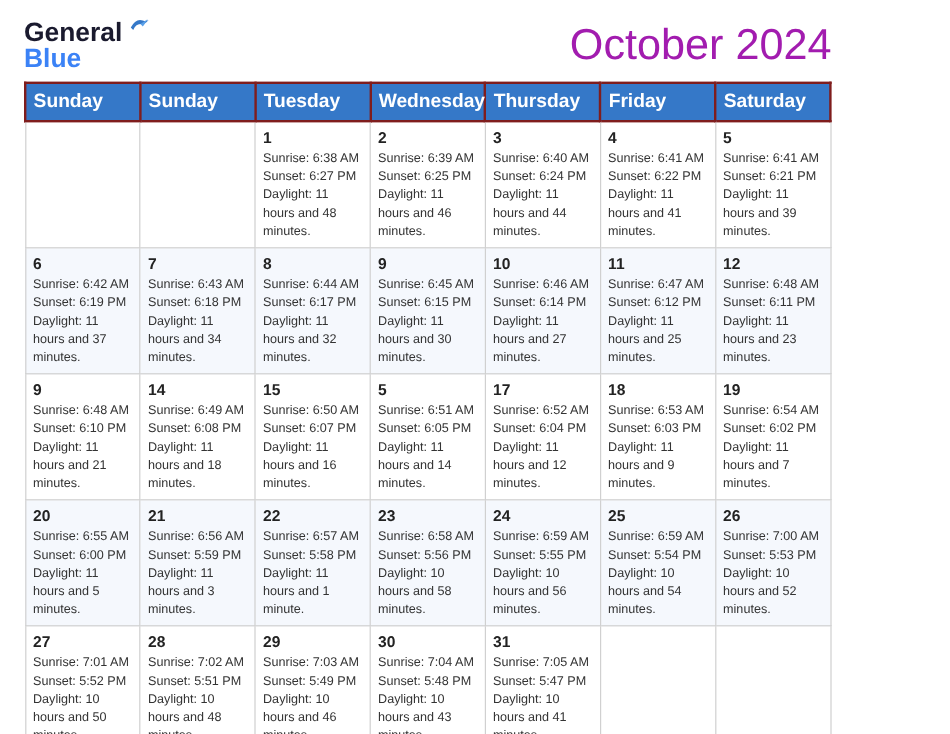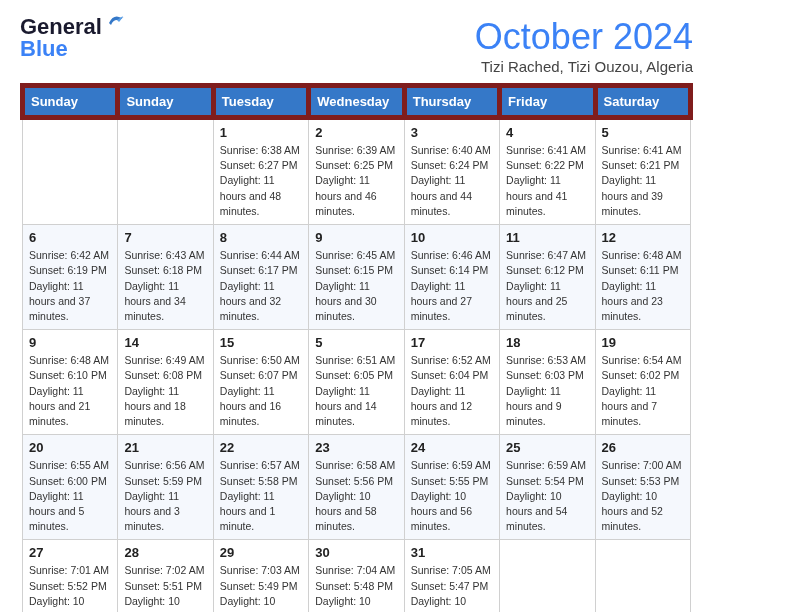--- a/index.html
+++ b/index.html
@@ -35,39 +35,39 @@
       font-weight: bold;
       color: #3b82f6;
       line-height: 1;
     }
     .title-area {
       text-align: right;
     }
     .month-title {
       font-size: 36px;
       font-weight: normal;
-      color: #3b82f6;
+      color: #a21caf;
     }
     .location {
       font-size: 15px;
       color: #444;
     }
     table {
       width: 100%;
       border-collapse: collapse;
       table-layout: fixed;
     }
     thead th {
       background-color: #3578c8;
       color: #fff;
-      font-size: 13px;
+      font-size: 16px;
       font-weight: bold;
       padding: 6px 6px;
       text-align: left;
-      border: 5px solid #7f1d1d;
+      border: 2px solid #7f1d1d;
     }
     tbody td {
       vertical-align: top;
       border: 1px solid #d0d0d0;
       padding: 5px 6px;
       font-size: 11px;
       color: #333;
       min-height: 80px;
       height: 90px;
     }
@@ -103,21 +103,20 @@
         <span class="logo-general">General</span>
         <svg width="22" height="20" viewBox="0 0 22 20" style="margin-left:3px;margin-top:-8px;">
           <path d="M4 10 Q8 2 14 4 Q18 6 20 2 Q16 8 12 7 Q8 7 6 12Z" fill="#3578c8"></path>
           <path d="M12 7 Q15 5 18 3 Q16 7 14 9Z" fill="#5aa0e8"></path>
         </svg>
       </div>
       <span class="logo-blue">Blue</span>
     </div>
     <div class="title-area">
       <div class="month-title">October 2024</div>
-      <div class="location">Tizi Rached, Tizi Ouzou, Algeria</div>
     </div>
   </div>
 
   <table>
     <thead>
       <tr>
         <th>Sunday</th>
         <th>Sunday</th>
         <th>Tuesday</th>
         <th>Wednesday</th>

